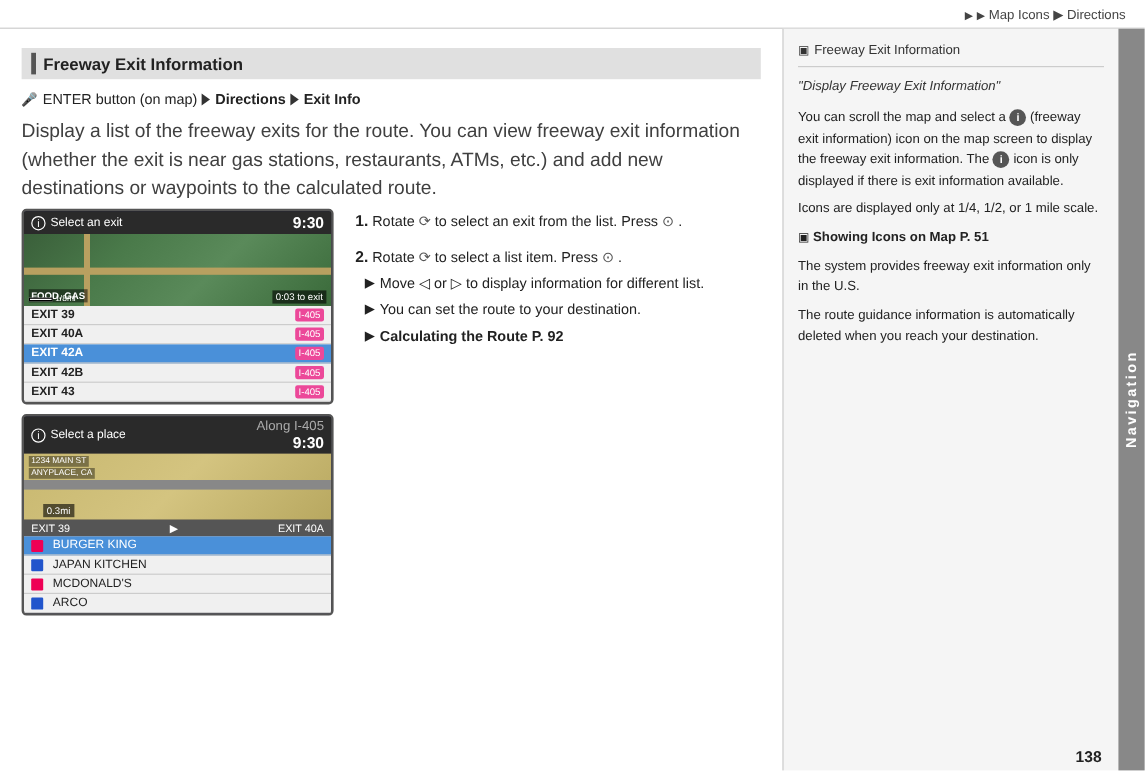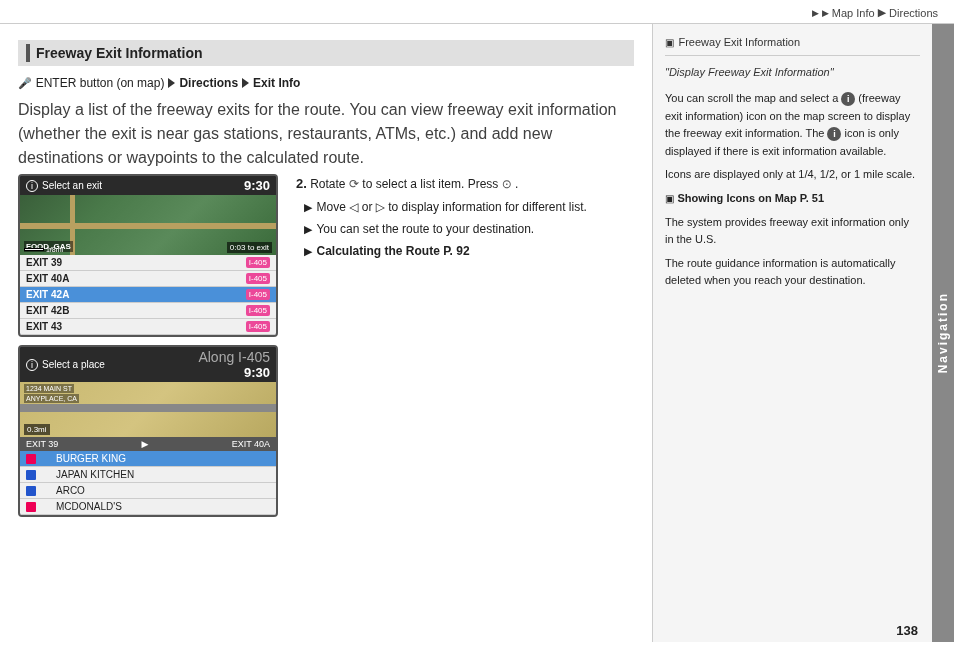--- a/index.html
+++ b/index.html
@@ -204,20 +204,21 @@
       padding: 1px 2px;
     }
     .distance-indicator {
       position: absolute;
       right: 4px;
       bottom: 2px;
       color: #fff;
       font-size: 8px;
       background: rgba(0,0,0,0.6);
       padding: 1px 3px;
+      margin-left: 12px;
     }
     .map-scale {
       position: absolute;
       left: 4px;
       bottom: 2px;
       display: flex;
       align-items: center;
       gap: 2px;
     }
     .scale-bar {
@@ -258,21 +259,21 @@
       font-size: 8px;
       padding: 1px 3px;
       border-radius: 2px;
     }
 
     
     .place-screen .screen-header {
       background: #2a2a2a;
     }
     .screen-header-title {
-      font-size: 14px;
+      font-size: 11px;
       color: #aaa;
       margin-left: 24px;
     }
     .place-map-area {
       height: 55px;
       background: linear-gradient(135deg, #c8b870 0%, #d4c480 50%, #b8a860 100%);
       position: relative;
       overflow: hidden;
     }
     .place-road-main {
@@ -295,21 +296,21 @@
 
     .place-list {
       background: #f0f0f0;
     }
     .place-item {
       display: flex;
       align-items: center;
       padding: 2px 6px;
       border-bottom: 1px solid #ccc;
       font-size: 10px;
-      gap: 20px;
+      gap: 8px;
     }
     .place-item.selected {
       background: #4a90d9;
       color: #fff;
     }
     .place-icon {
       width: 10px;
       height: 10px;
       background: #e05;
       border-radius: 1px;
@@ -419,21 +420,21 @@
       vertical-align: middle;
     }
   </style>
 </head>
 <body>
 
 <div class="top-bar">
   <div class="top-bar-breadcrumb">
     <span class="breadcrumb-arrow">▶</span>
     <span class="breadcrumb-arrow">▶</span>
-    <span>Map Info</span>
+    <span>Map Icons</span>
     <span>▶</span>
     <span>Directions</span>
   </div>
 </div>
 
 <div class="main-container">
 
   <div class="content-area">
 
     <div class="section-header">
@@ -523,34 +524,42 @@
           <div class="place-list">
             <div class="place-item selected">
               <span class="place-icon"></span>
               <span>BURGER KING</span>
             </div>
             <div class="place-item">
               <span class="place-icon blue"></span>
               <span>JAPAN KITCHEN</span>
             </div>
             <div class="place-item">
+              <span class="place-icon"></span>
+              <span>MCDONALD'S</span>
+            </div>
+            <div class="place-item">
               <span class="place-icon blue"></span>
               <span>ARCO</span>
             </div>
-            <div class="place-item">
-              <span class="place-icon"></span>
-              <span>MCDONALD'S</span>
-            </div>
           </div>
         </div>
 
       </div>
 
       <div class="steps-col">
 
+        <div class="step">
+          <span class="step-number">1.</span>
+          <span> Rotate </span>
+          <span class="rotate-icon">⟳</span>
+          <span> to select an exit from the list. Press </span>
+          <span class="rotate-icon">⊙</span>
+          <span>.</span>
+        </div>
 
         <div class="step">
           <span class="step-number">2.</span>
           <span> Rotate </span>
           <span class="rotate-icon">⟳</span>
           <span> to select a list item. Press </span>
           <span class="rotate-icon">⊙</span>
           <span>.</span>
 
           <div class="step-sub">

